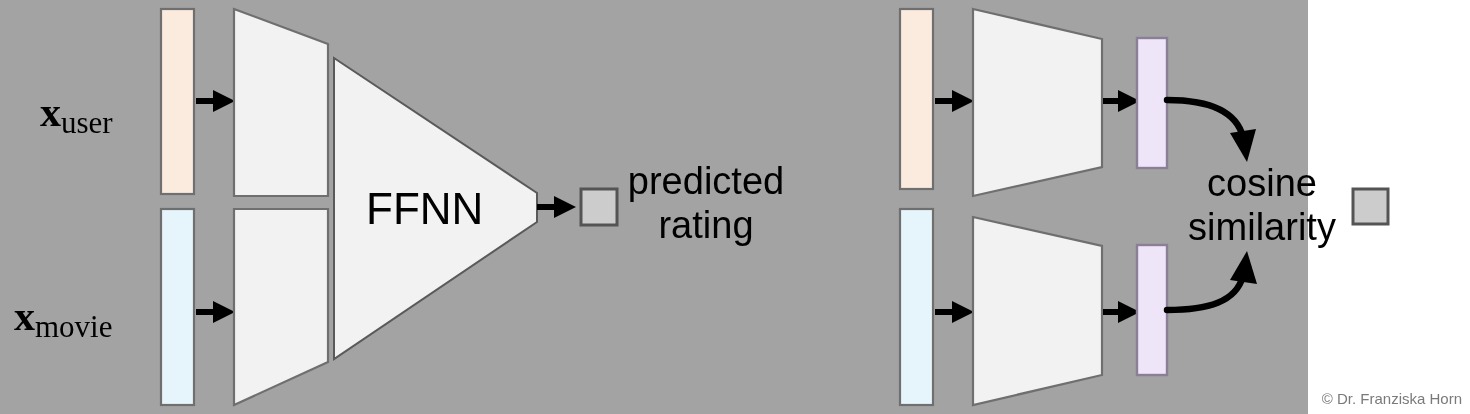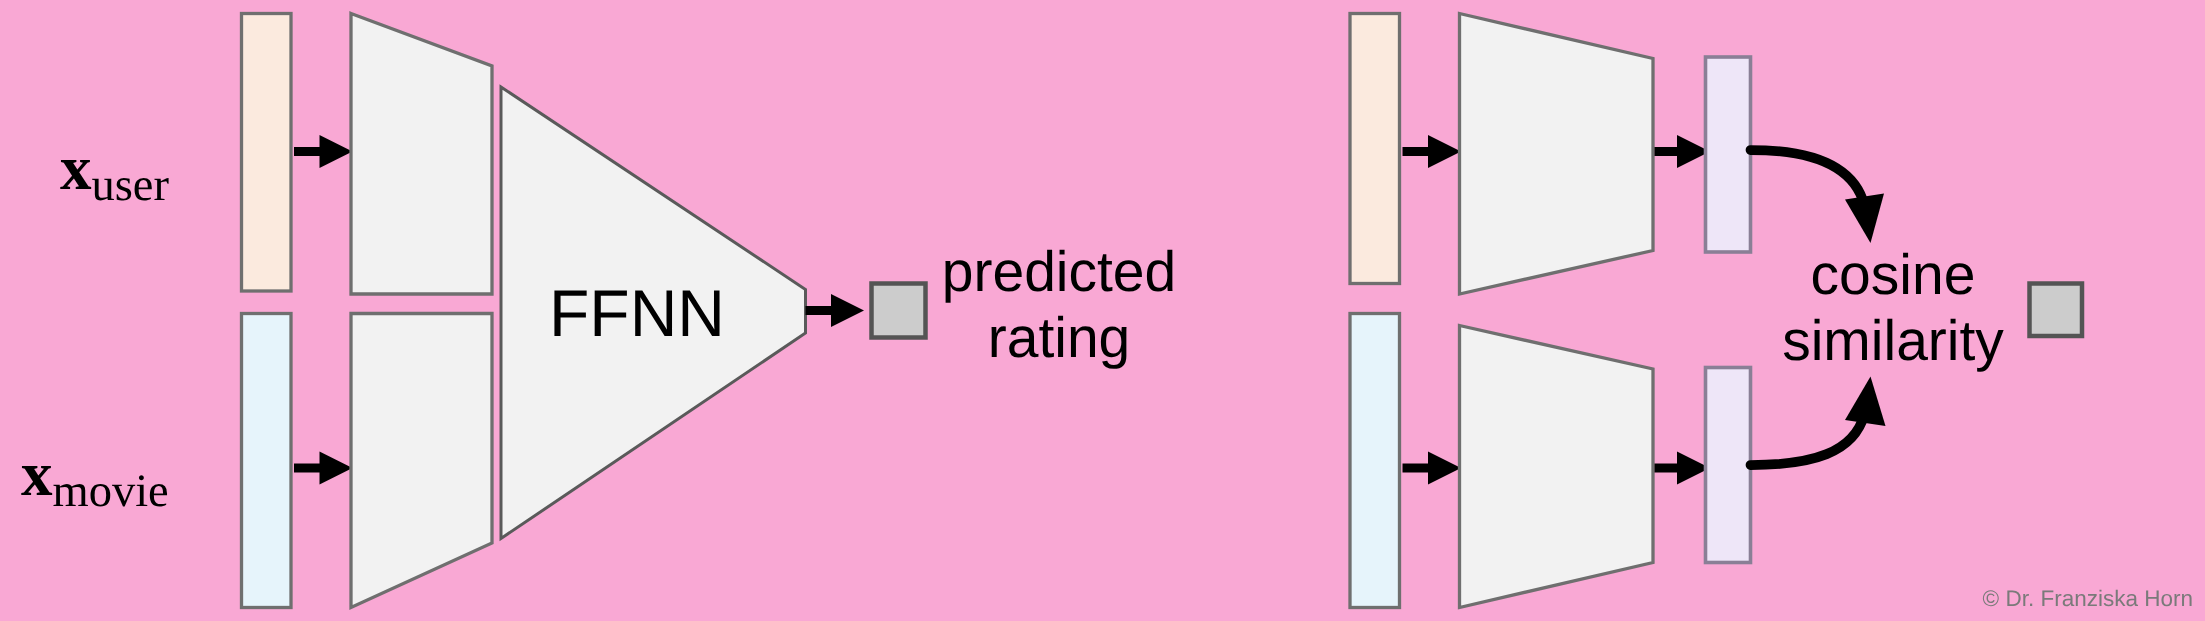--- a/index.html
+++ b/index.html
@@ -9,23 +9,23 @@
     background: #ffffff;
   }
   body {
     width: 1470px;
     height: 414px;
     font-family: "Liberation Sans", sans-serif;
     overflow: hidden;
   }
   #diagram-root {
     position: relative;
-    width: 1470px;
+    width: 1308px;
     height: 414px;
-    background: #f9a8d4;
+    background: #a3a3a3;
   }
   svg#diagram-svg {
     position: absolute;
     left: 0;
     top: 0;
     width: 1470px;
     height: 414px;
     display: block;
   }
   .shape-stroke {

